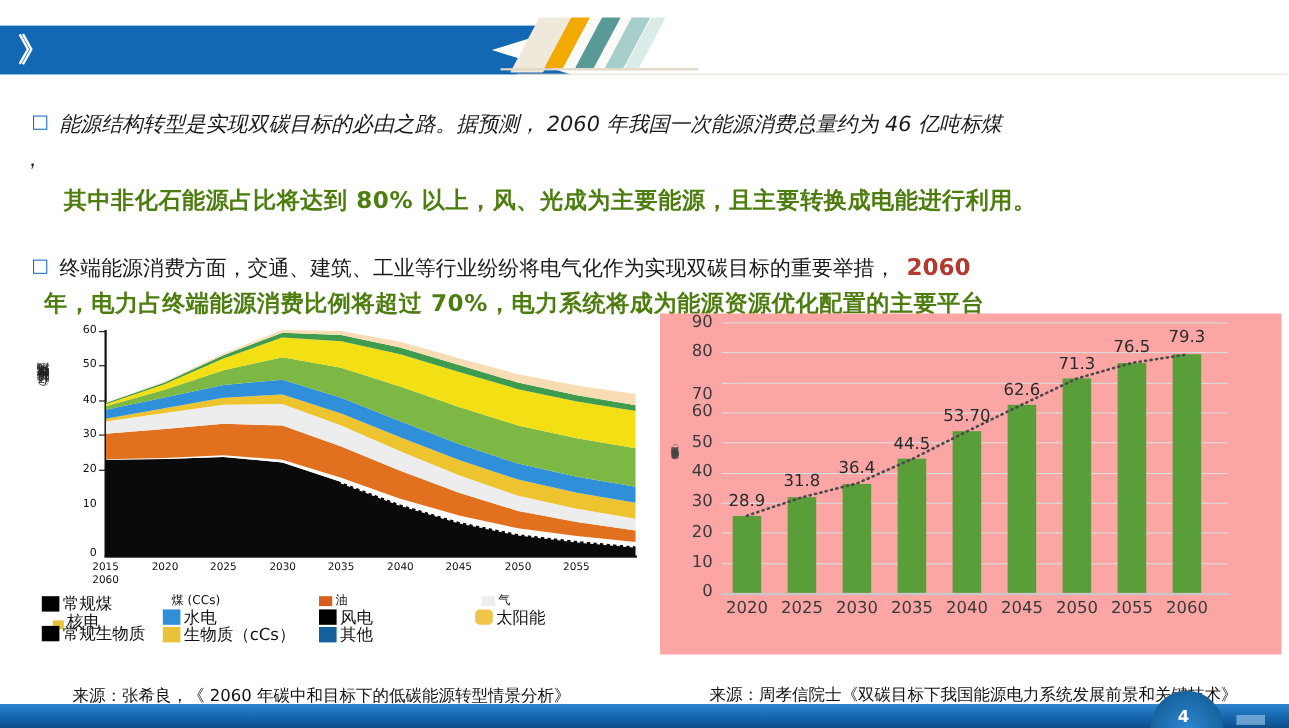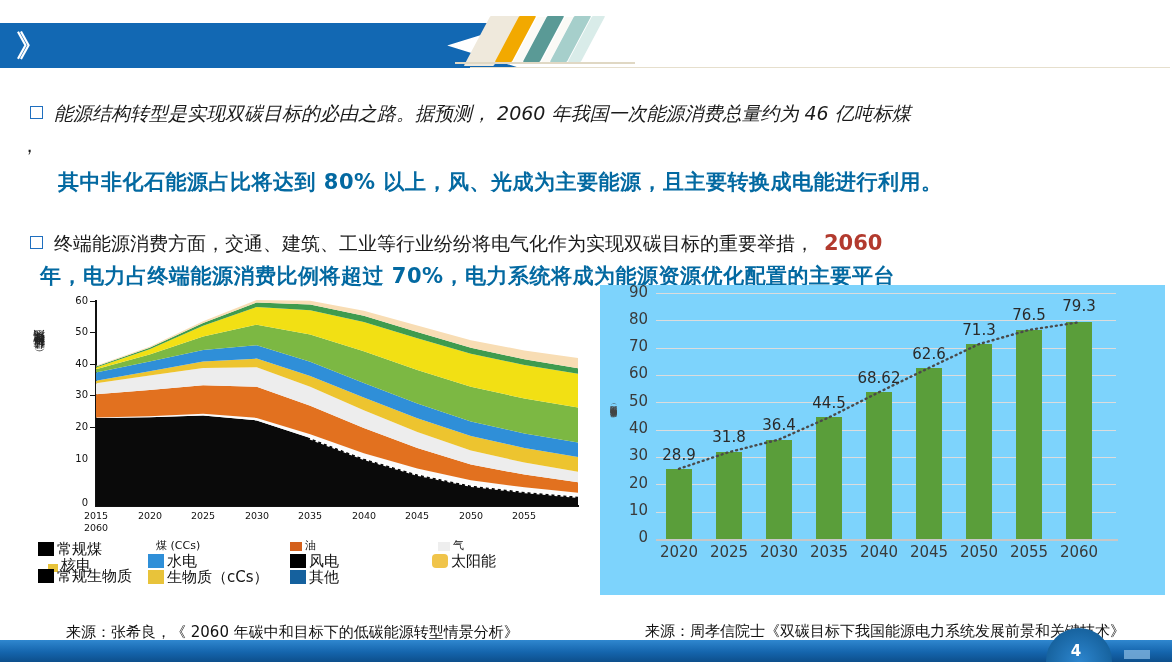--- a/index.html
+++ b/index.html
@@ -48,21 +48,21 @@
 
   
   .bullet{position:absolute;font-size:19px;color:#1a1a1a;line-height:30px;}
   .bullet .sq{
     display:inline-block;width:11px;height:11px;border:1.6px solid #1f6fbf;
     margin-right:11px;vertical-align:1px;
   }
   #p1{left:30px;top:98px;width:1120px;font-style:italic;}
   #p1b{left:20px;top:130px;width:1120px;font-size:19px;}
   .redline{
-    position:absolute;color:#0369a1;font-weight:bold;font-size:21px;
+    position:absolute;color:#4d7c0f;font-weight:bold;font-size:21px;
     letter-spacing:.5px;white-space:nowrap;
   }
   #r1{left:58px;top:168px;}
   #p2{left:30px;top:228px;width:1130px;}
   #r2{left:40px;top:262px;}
   .redinl{color:#b23a2e;font-weight:bold;}
 
   
   .lchart{position:absolute;left:38px;top:292px;width:552px;height:248px;background:#ffffff;}
   .lc-ylab{
@@ -86,21 +86,21 @@
 
   
   .cap-title{position:absolute;font-size:16px;font-weight:bold;color:#1a1a1a;letter-spacing:1px;text-align:center;}
   .cap-src{position:absolute;font-size:15px;color:#111;line-height:24px;}
   #lcapt{left:38px;top:600px;width:552px;}
   #lcaps{left:66px;top:620px;width:500px;}
   #rcapt{left:600px;top:598px;width:560px;}
   #rcaps{left:600px;top:619px;width:570px;text-align:center;}
 
   
-  .rchart{position:absolute;left:600px;top:285px;width:565px;height:310px;background:#7dd3fc;}
+  .rchart{position:absolute;left:600px;top:285px;width:565px;height:310px;background:#fca5a5;}
   .rc-ylab{
     position:absolute;left:9px;top:125px;
     writing-mode:vertical-rl;transform:rotate(180deg);
     font-size:7px;color:#444;letter-spacing:.5px;white-space:nowrap;
   }
   .rc-plot{position:absolute;left:56px;top:8px;width:460px;height:246px;}
   .grid{position:absolute;left:0;width:100%;height:1px;background:#dcdcdc;}
   .rc-ytick{position:absolute;left:14px;width:34px;text-align:right;font-size:15px;color:#3a3a3a;}
   .bar{position:absolute;bottom:0;background:#5a9e3a;}
   .bar-lbl{position:absolute;font-size:15px;color:#2a2a2a;text-align:center;width:62px;}
@@ -280,34 +280,34 @@
 
       <svg class="trend" style="left:0;top:0;" width="460" height="246">
         <polyline points="23,175.8 73,159.1 123,146.5 173,124.4 223,99.2 273,74.9 323,51.1 373,36.9 423,29.3" fill="none" stroke="#4a4a4a" stroke-width="2.4" stroke-dasharray="1,4" stroke-linecap="round"></polyline>
       </svg>
     </div>
 
     <div class="rc-axis-x"></div>
 
     <div class="rc-ytick" style="top:-2px;">90</div>
     <div class="rc-ytick" style="top:25px;">80</div>
-    <div class="rc-ytick" style="top:52px;">70</div>
+    <div class="rc-ytick" style="top:64px;">70</div>
     <div class="rc-ytick" style="top:79px;">60</div>
     <div class="rc-ytick" style="top:107px;">50</div>
     <div class="rc-ytick" style="top:134px;">40</div>
     <div class="rc-ytick" style="top:161px;">30</div>
     <div class="rc-ytick" style="top:189px;">20</div>
     <div class="rc-ytick" style="top:216px;">10</div>
     <div class="rc-ytick" style="top:243px;">0</div>
 
     <div class="bar-lbl" style="left:48px;top:161px;">28.9</div>
     <div class="bar-lbl" style="left:98px;top:143px;">31.8</div>
     <div class="bar-lbl" style="left:148px;top:131px;">36.4</div>
     <div class="bar-lbl" style="left:198px;top:109px;">44.5</div>
-    <div class="bar-lbl" style="left:248px;top:84px;">68.62</div>
+    <div class="bar-lbl" style="left:248px;top:84px;">53.70</div>
     <div class="bar-lbl" style="left:298px;top:60px;">62.6</div>
     <div class="bar-lbl" style="left:348px;top:36px;">71.3</div>
     <div class="bar-lbl" style="left:398px;top:21px;">76.5</div>
     <div class="bar-lbl" style="left:448px;top:12px;">79.3</div>
 
     <div class="rc-xtick" style="left:48px;">2020</div>
     <div class="rc-xtick" style="left:98px;">2025</div>
     <div class="rc-xtick" style="left:148px;">2030</div>
     <div class="rc-xtick" style="left:198px;">2035</div>
     <div class="rc-xtick" style="left:248px;">2040</div>

